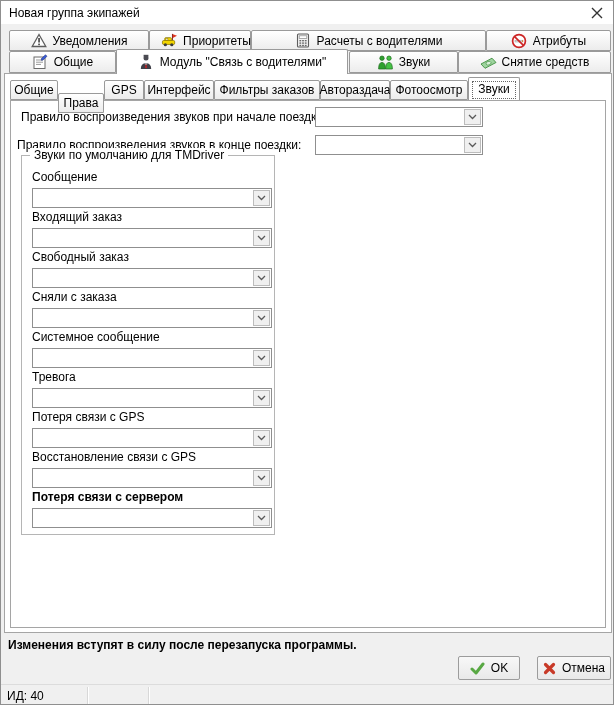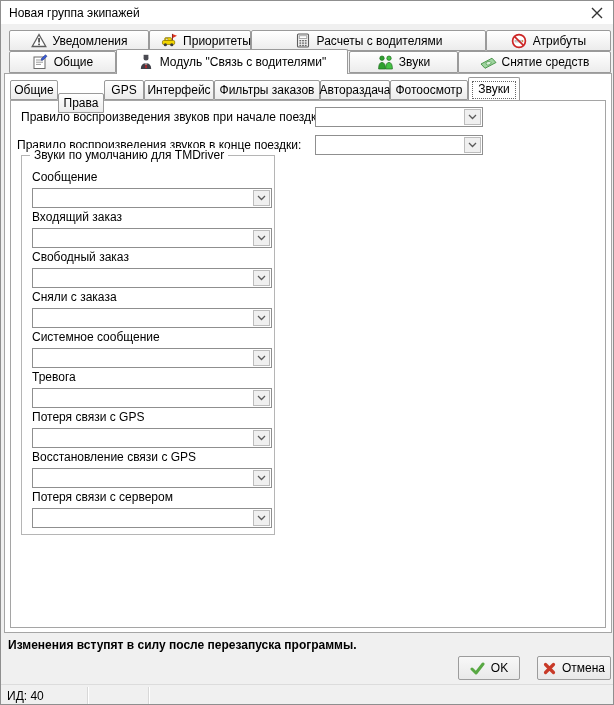--- a/index.html
+++ b/index.html
@@ -297,21 +297,21 @@
         <div class="lbl" style="left:10px;top:294px;">Восстановление связи с GPS</div>
         <div class="combo" style="left:10px;top:312px;width:240px;">
           <span class="combo-value"></span>
           <span class="combo-btn">
               <svg width="9" height="6" viewBox="0 0 9 6">
                 <path d="M1 1 L4.5 4.5 L8 1" stroke="#5a5a5a" stroke-width="1.3" fill="none"></path>
               </svg>
             </span>
         </div>
 
-        <div class="lbl" style="left:10px;top:334px;">Потеря связи с сервером</div>
+        <div class="lbl" style="left:10px;top:334px;font-weight:bold;">Потеря связи с сервером</div>
         <div class="combo" style="left:10px;top:352px;width:240px;">
           <span class="combo-value"></span>
           <span class="combo-btn">
               <svg width="9" height="6" viewBox="0 0 9 6">
                 <path d="M1 1 L4.5 4.5 L8 1" stroke="#5a5a5a" stroke-width="1.3" fill="none"></path>
               </svg>
             </span>
         </div>
 
       </div>

